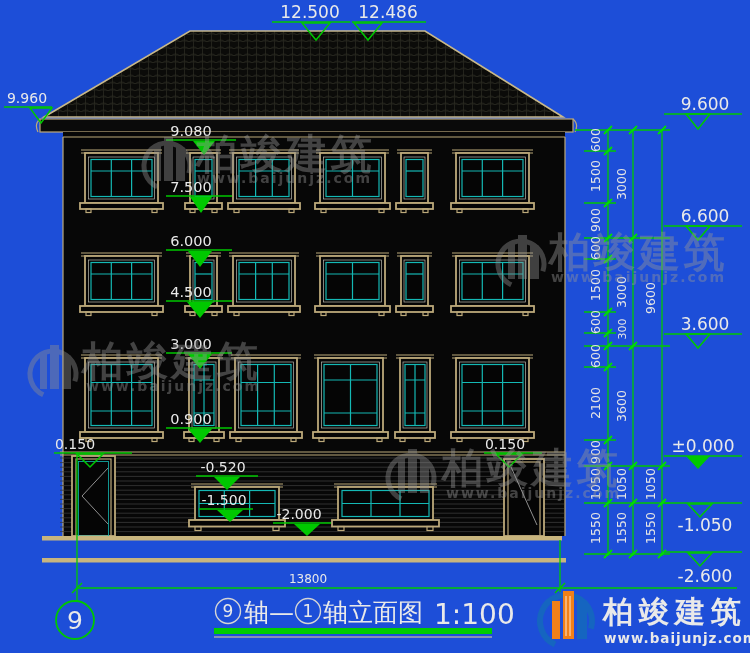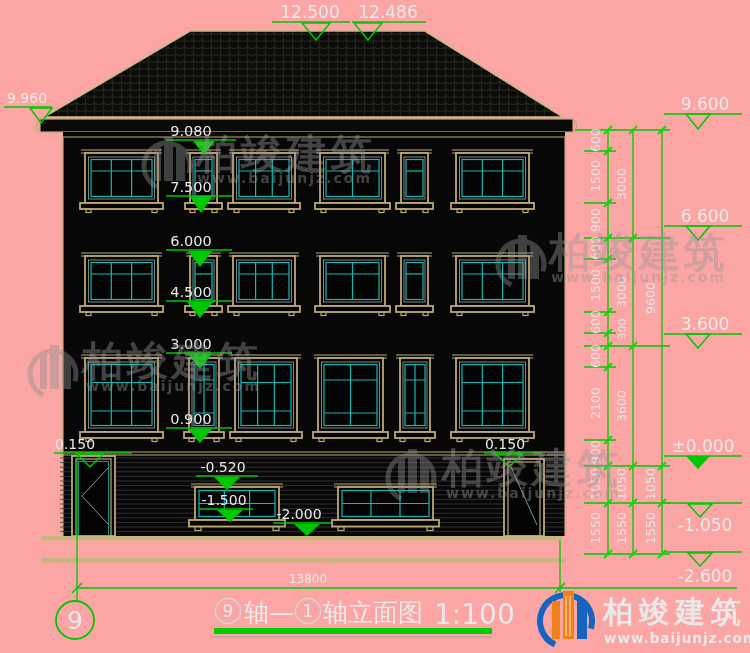--- a/index.html
+++ b/index.html
@@ -1,16 +1,16 @@
 <!DOCTYPE html>
 <html><head>
 <meta charset="utf-8">
 <style>
   html,body{margin:0;padding:0;background:#000;}
-  #stage{width:750px;height:653px;position:relative;background:#fca5a5;overflow:hidden;}
+  #stage{width:750px;height:653px;position:relative;background:#1d4ed8;overflow:hidden;}
   svg{display:block;}
   text{font-family:"DejaVu Sans","Liberation Sans",sans-serif;fill:#e9e9e9;}
   .grn{stroke:#00c800;stroke-width:1.3;fill:none;}
   .grnF{fill:#00c800;stroke:none;}
   .grnH{fill:none;stroke:#00c800;stroke-width:1.5;}
   .tan{stroke:#bca97a;stroke-width:1.2;fill:none;}
   .tanF{fill:#c8b57e;stroke:none;}
   .tan2{stroke:#bca97a;stroke-width:1.8;fill:#050505;}
   .wht{stroke:#d9d9cf;stroke-width:.7;fill:none;opacity:.85;}
   .cyn{stroke:#14b8b4;stroke-width:1.2;fill:none;}

